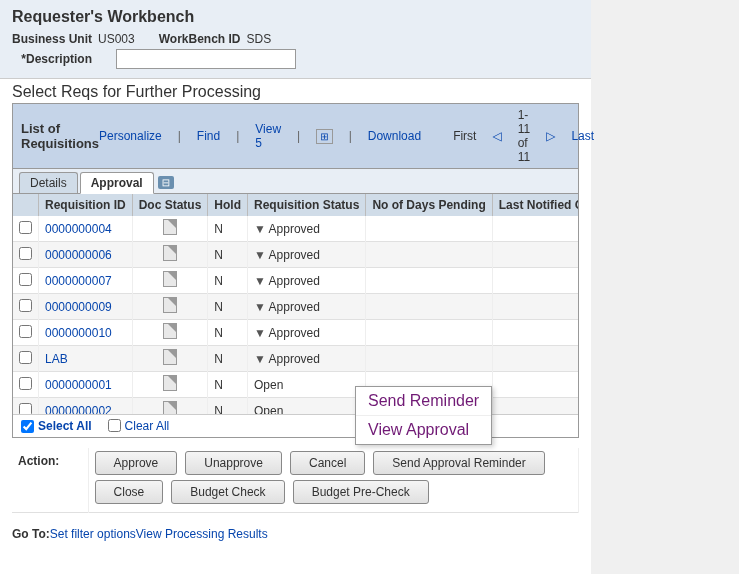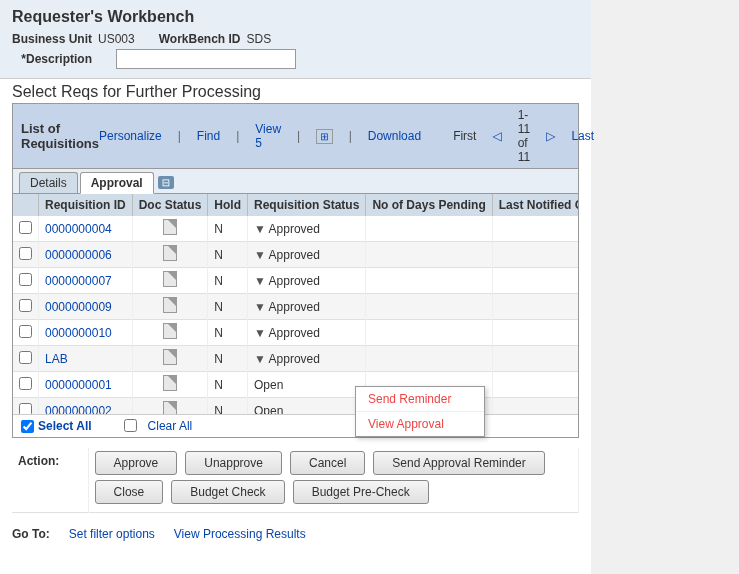--- a/index.html
+++ b/index.html
@@ -209,36 +209,35 @@
       display: flex;
       align-items: center;
     }
     .goto-label {
       font-weight: bold;
     }
     .goto-link {
       color: #0645ad;
       text-decoration: none;
       cursor: pointer;
-      margin-left: 19px;
     }
     
     .dropdown-popup {
       position: absolute;
       background: #fff;
       border: 1px solid #999;
       box-shadow: 2px 2px 5px rgba(0,0,0,0.2);
       z-index: 100;
       min-width: 130px;
     }
     .dropdown-popup-item {
       padding: 5px 12px;
       cursor: pointer;
-      font-size: 12px;
-      color: #ef4444;
+      font-size: 16px;
+      color: #701a75;
       border-bottom: 1px solid #eee;
     }
     .dropdown-popup-item:last-child { border-bottom: none; }
     .divider { color: #666; }
     .action-label-cell {
       font-weight: bold;
       padding-right: 24px;
       vertical-align: top;
       padding-top: 6px;
       white-space: nowrap;
@@ -405,21 +404,21 @@
         <div class="dropdown-popup-item">Send Reminder</div>
         <div class="dropdown-popup-item">View Approval</div>
       </div>
     </div>
 
     <div class="select-all-row">
       <label style="display:flex;align-items:center;gap:4px;cursor:pointer;">
         <input type="checkbox" checked="" style="">
         <span class="select-all-label">Select All</span>
       </label>
-      <label style="display:flex;align-items:flex-start;gap:11px;cursor:pointer;margin-left:16px;">
+      <label style="display:flex;align-items:flex-start;gap:4px;cursor:pointer;">
         <input type="checkbox" style="">
         <span class="clear-all-label">Clear All</span>
       </label>
     </div>
   </div>
 
   <div class="action-section">
     <table style="border:none;width:100%;">
       <tbody>
           <tr>

